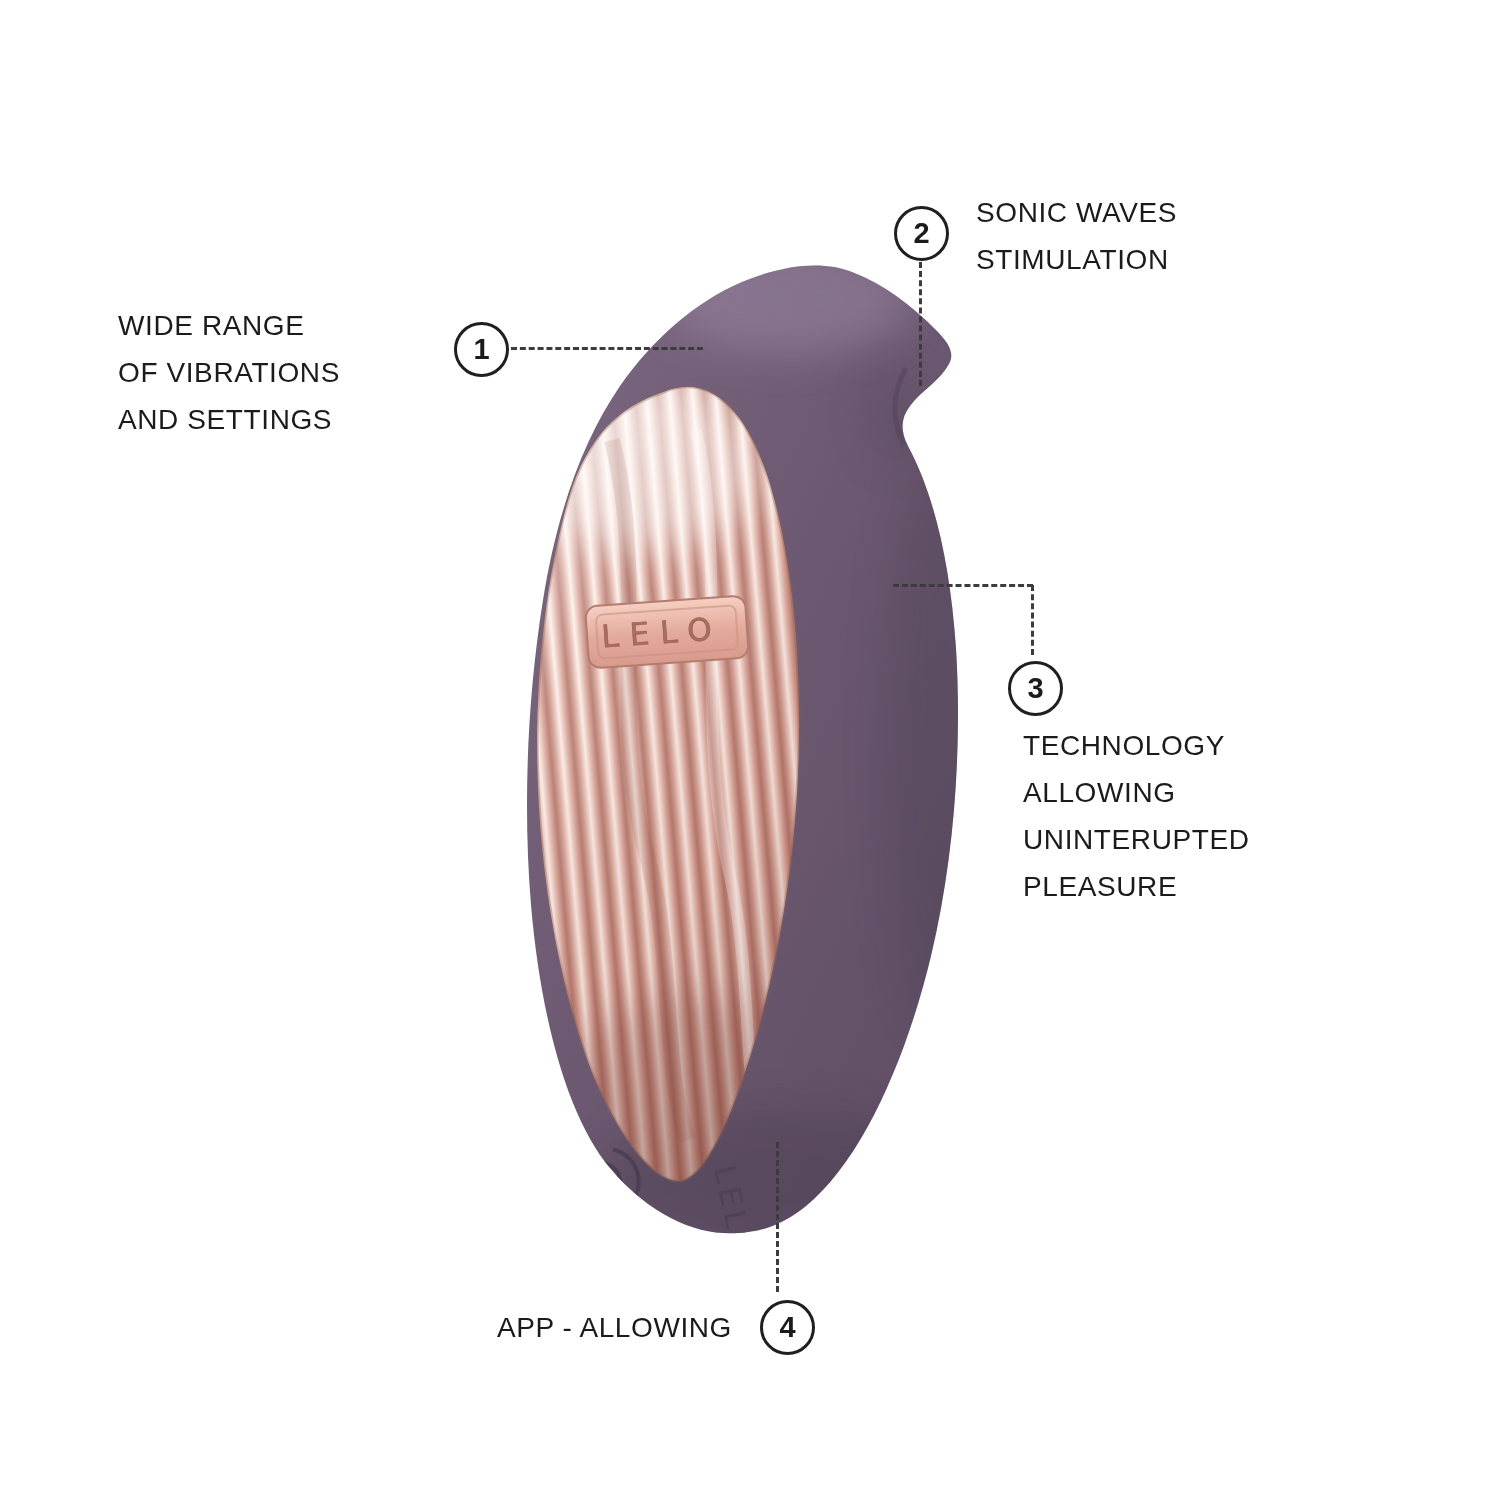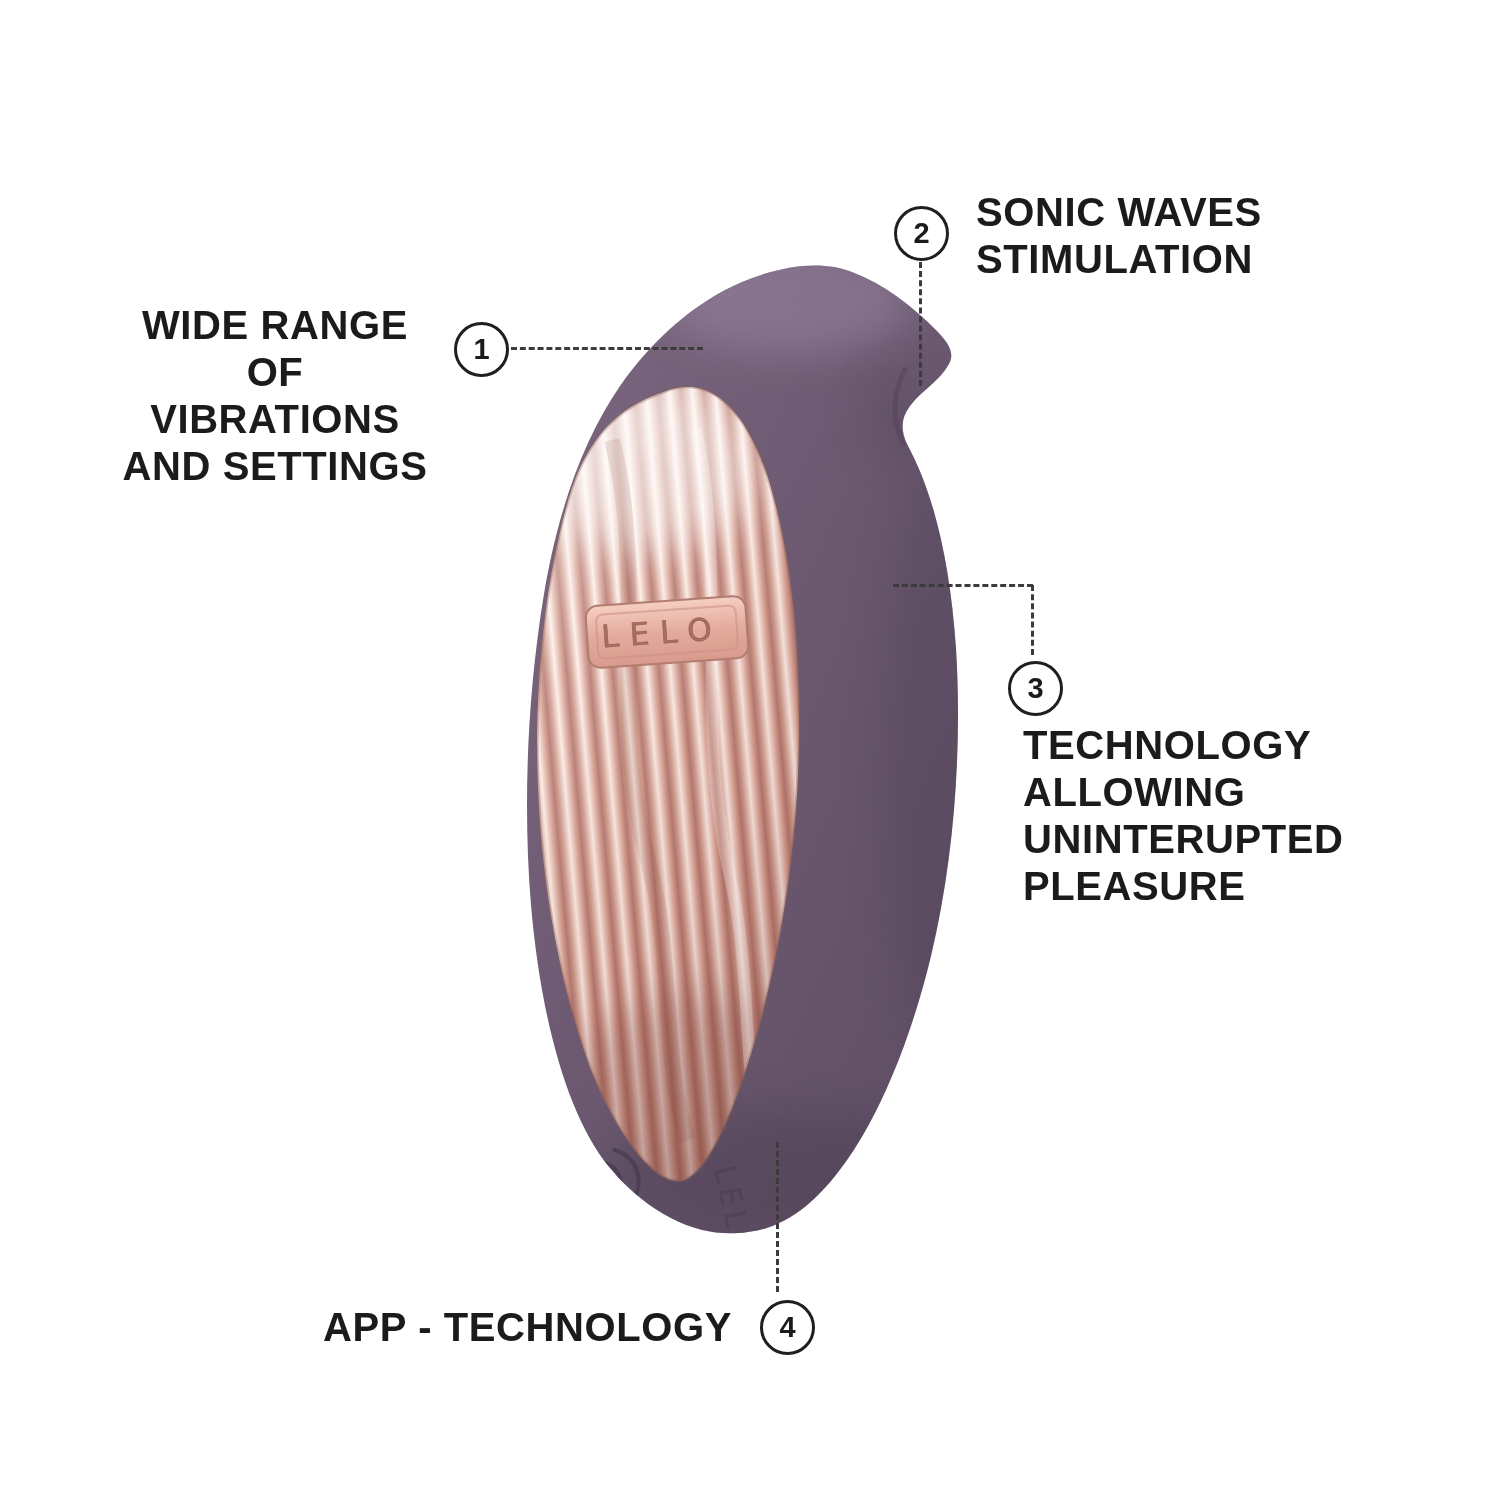--- a/index.html
+++ b/index.html
@@ -4,34 +4,34 @@
 <style>
   html,body { margin:0; padding:0; background:#ffffff; }
   .canvas {
     position:relative; width:1500px; height:1500px; background:#ffffff;
     font-family:"Liberation Sans", sans-serif; overflow:hidden;
   }
   .product-svg { position:absolute; left:0; top:0; display:block; }
   svg text { font-family:"DejaVu Sans","Liberation Sans",sans-serif; }
 
   .co-text {
-    position:absolute; font-weight:700; font-size:40px; line-height:47px;
+    position:absolute; font-weight:400; font-size:28px; line-height:47px;
     letter-spacing:0.6px; color:#1b1b1b; white-space:pre-line;
   }
   .co-circle {
     position:absolute; width:55px; height:55px; box-sizing:border-box;
     border:3px solid #1f1f1f; border-radius:50%;
     display:flex; align-items:center; justify-content:center;
     font-size:29px; font-weight:600; color:#1b1b1b;
   }
   .leader { position:absolute; }
   .leader.h { height:0; border-top:3px dashed #3c3c3c; }
   .leader.v { width:0;  border-left:3px dashed #3c3c3c; }
 
-  #co1-text   { left:118px;  top:302px;  width:314px; text-align:center; }
+  #co1-text   { left:118px;  top:302px;  width:314px; text-align:left; }
   #co1-circle { left:454px;  top:322px; }
   #co1-leader { left:511px;  top:347px;  width:192px; }
 
   #co2-text   { left:976px;  top:189px;  width:430px; }
   #co2-circle { left:894px;  top:206px; }
   #co2-leader { left:919px;  top:262px;  height:124px; }
 
   #co3-leader-h { left:893px;  top:584px; width:140px; }
   #co3-leader-v { left:1031px; top:585px; height:70px; }
   #co3-circle   { left:1008px; top:661px; }
@@ -159,16 +159,16 @@
 
   <div id="co3-leader-h" class="leader h"></div>
   <div id="co3-leader-v" class="leader v"></div>
   <div id="co3-circle" class="co-circle">3</div>
   <div id="co3-text" class="co-text">TECHNOLOGY
 ALLOWING
 UNINTERUPTED
 PLEASURE</div>
 
   <div id="co4-leader" class="leader v"></div>
-  <div id="co4-text" class="co-text">APP - TECHNOLOGY</div>
+  <div id="co4-text" class="co-text">APP - ALLOWING</div>
   <div id="co4-circle" class="co-circle">4</div>
 
 </div>
 
 </body></html>

